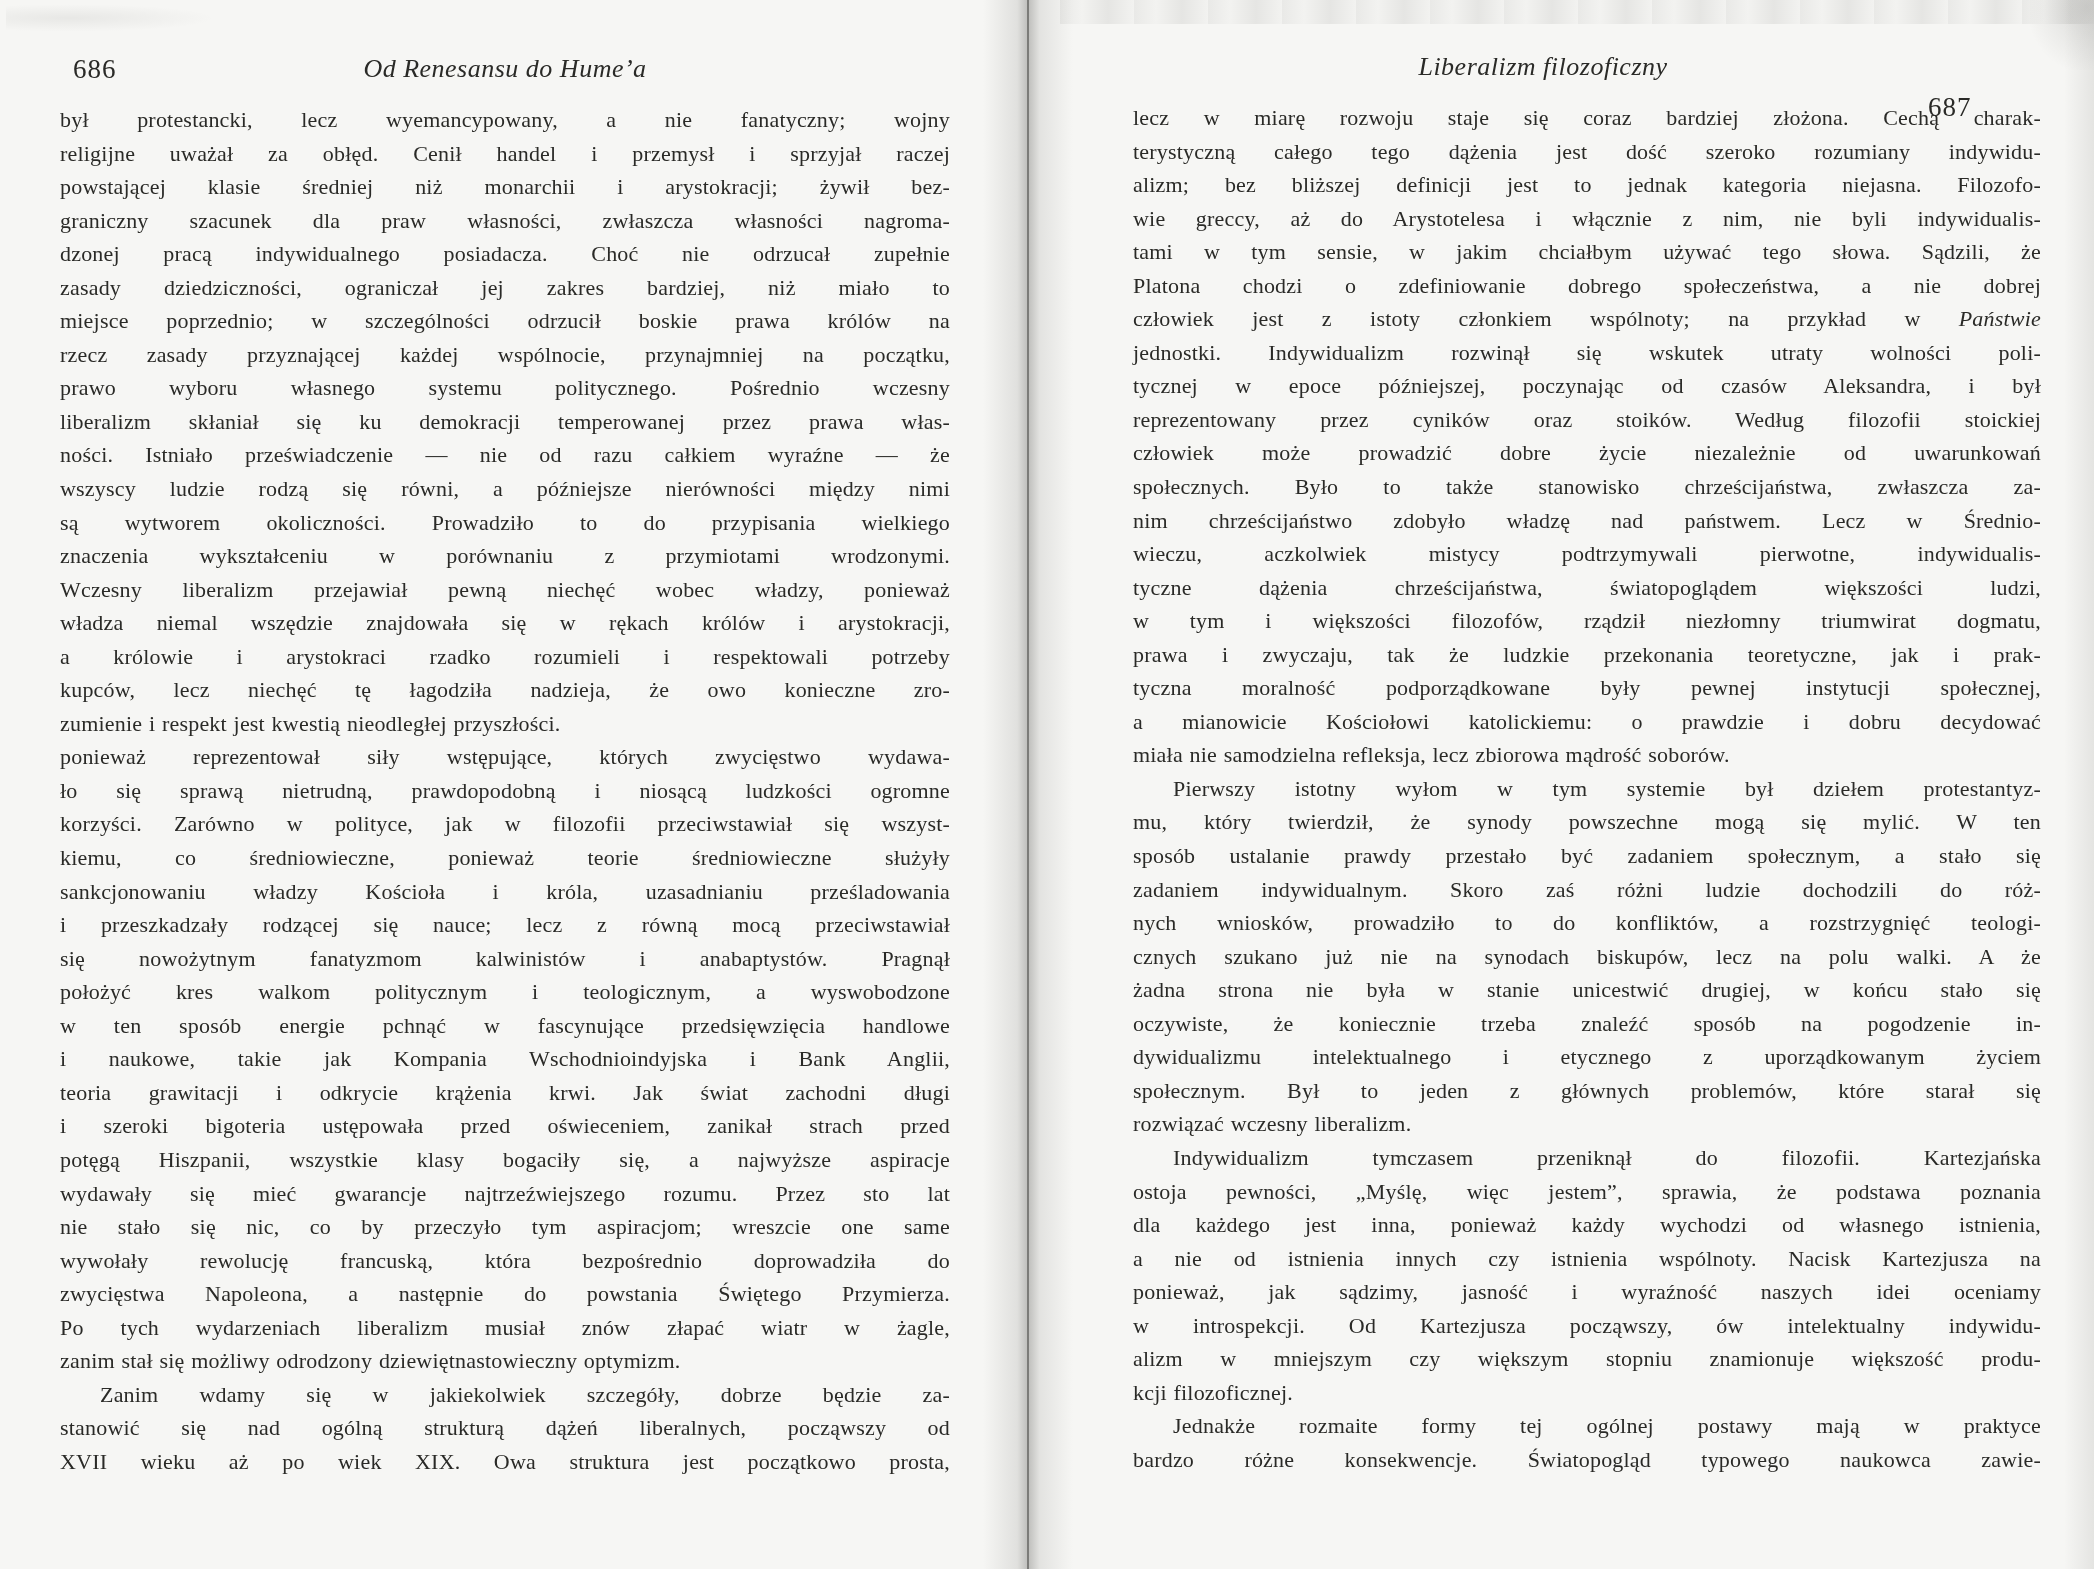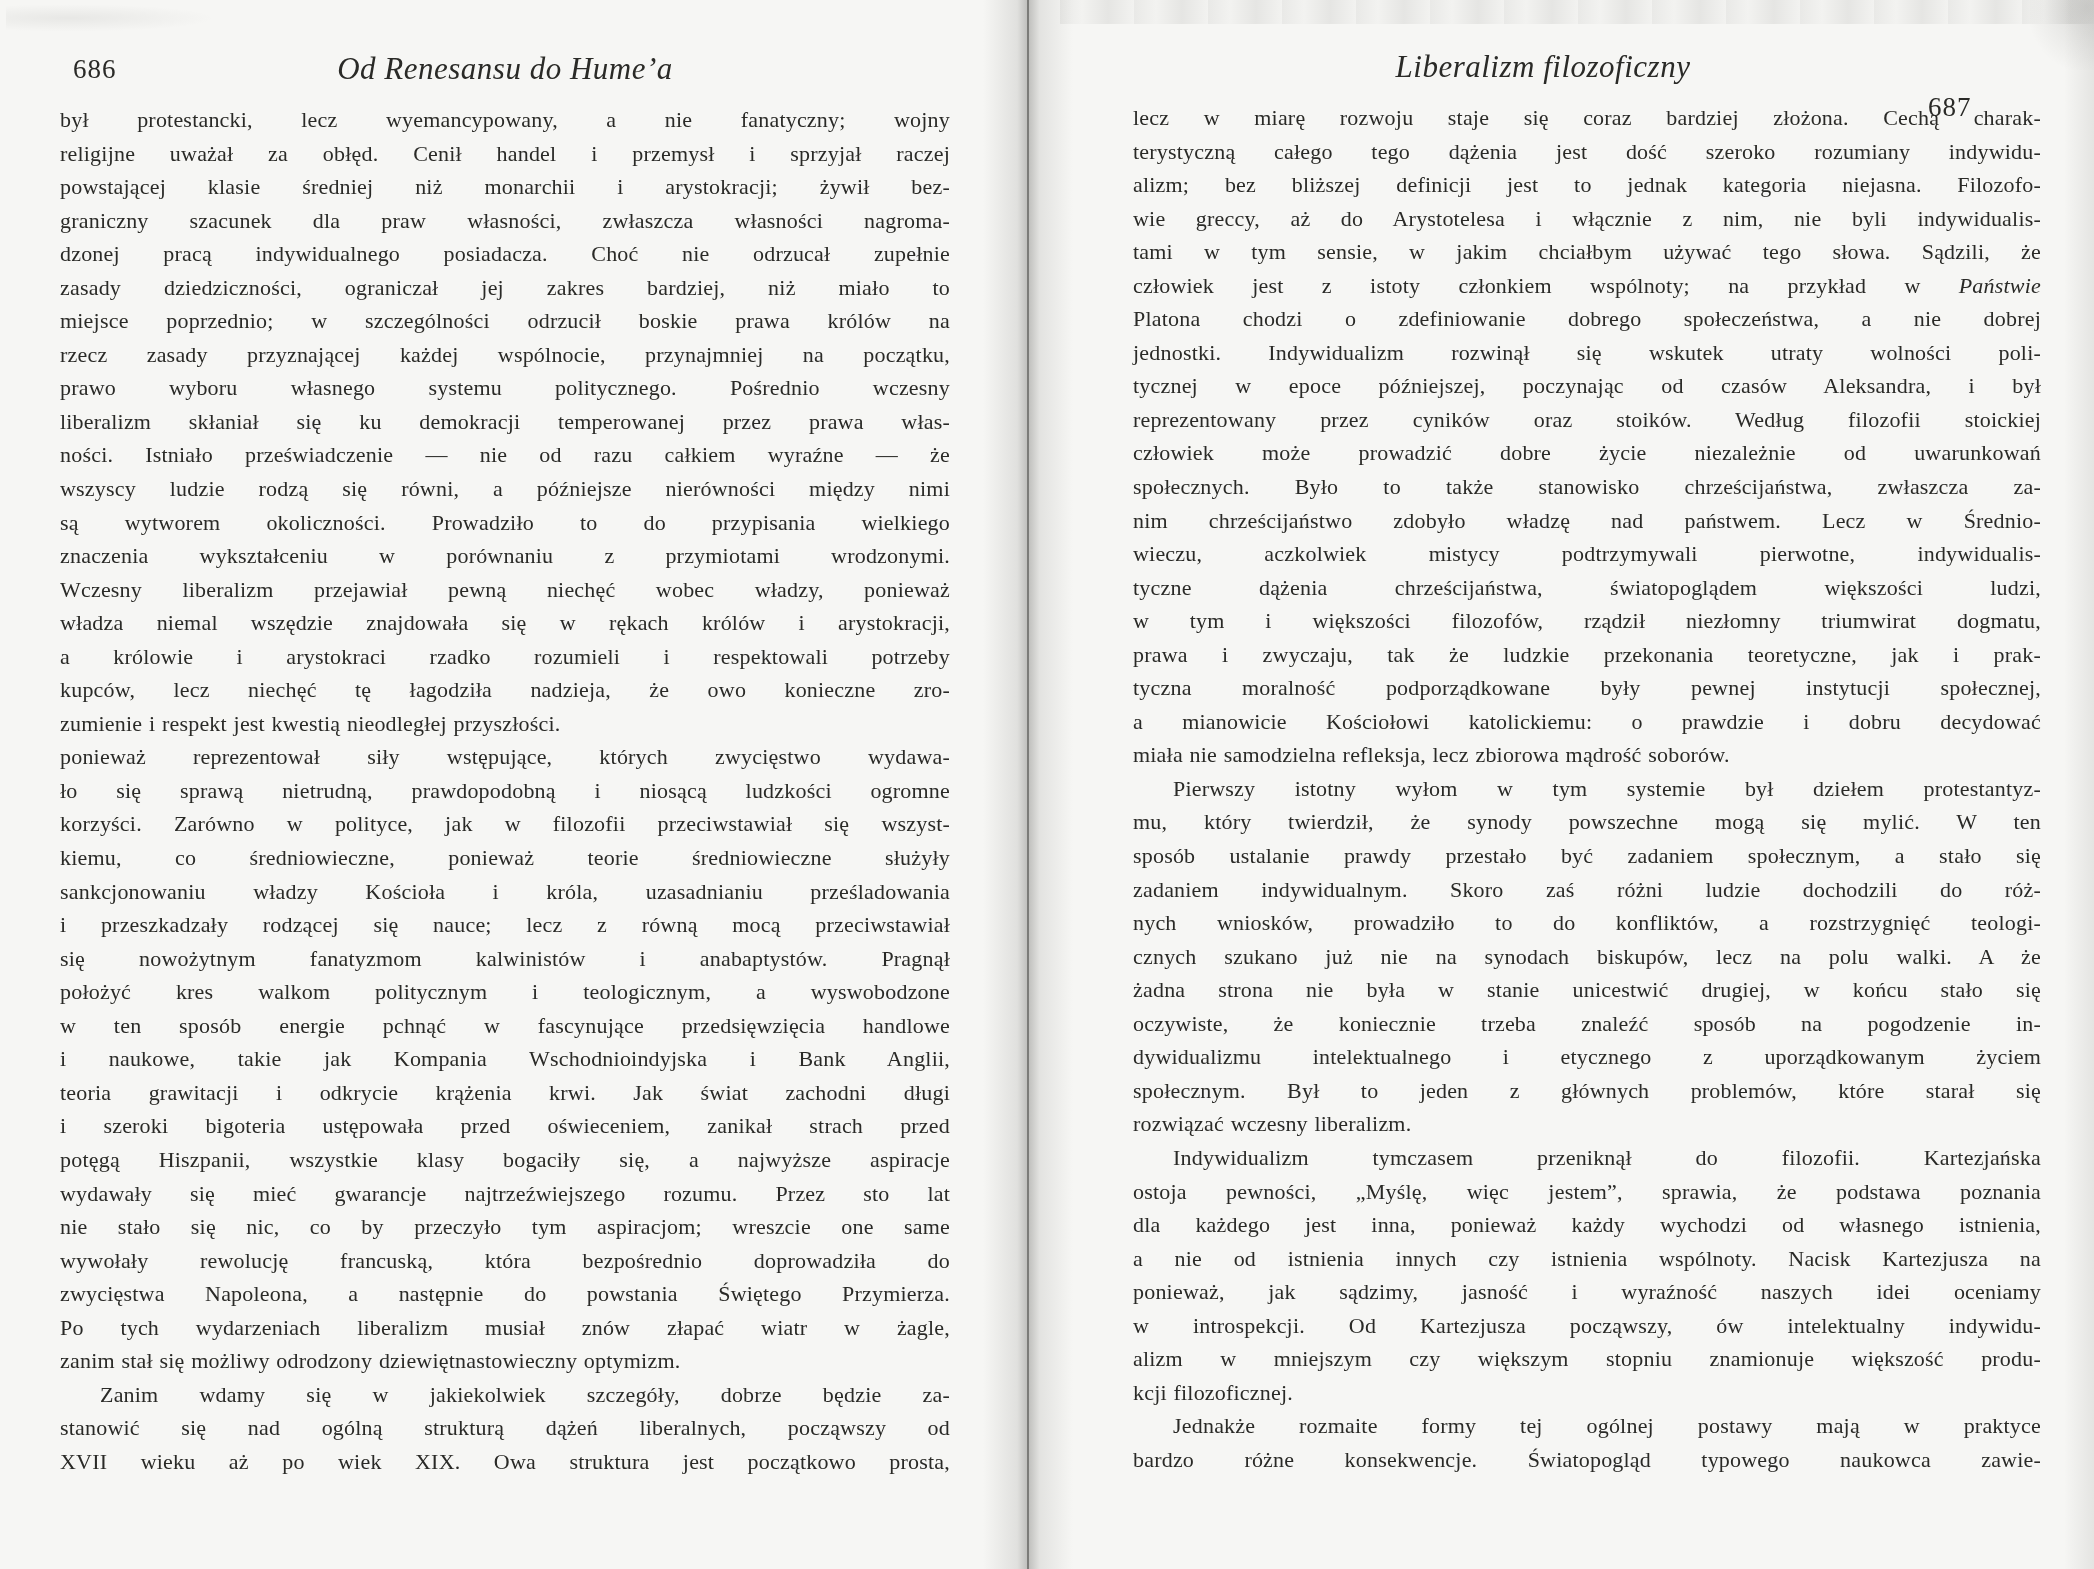--- a/index.html
+++ b/index.html
@@ -12,21 +12,21 @@
     color: #2a2a27;
   }
   .pagenum {
     position: absolute;
     font-size: 27px;
     line-height: 30px;
     letter-spacing: 1px;
   }
   .runhead {
     position: absolute;
-    font-size: 31px;
+    font-size: 26px;
     line-height: 30px;
     font-style: italic;
     text-align: center;
     letter-spacing: 0.5px;
   }
   .pagenum-left  { left: 73px;  top: 54px; text-align: right; }
   .runhead-left  { left: 60px;  top: 54px; width: 890px; }
   .runhead-right { left: 1133px; top: 52px; width: 820px; }
   .pagenum-right { left: 1928px; top: 44px; margin-top: 48px; }
 
@@ -148,22 +148,22 @@
   <div class="runhead runhead-right">Liberalizm filozoficzny</div>
 
   <div class="pagenum pagenum-right">687</div>
 
   <div class="textblock textblock-right">
       <div class="line j">lecz w miarę rozwoju staje się coraz bardziej złożona. Cechą charak-</div>
       <div class="line j">terystyczną całego tego dążenia jest dość szeroko rozumiany indywidu-</div>
       <div class="line j">alizm; bez bliższej definicji jest to jednak kategoria niejasna. Filozofo-</div>
       <div class="line j">wie greccy, aż do Arystotelesa i włącznie z nim, nie byli indywidualis-</div>
       <div class="line j">tami w tym sensie, w jakim chciałbym używać tego słowa. Sądzili, że</div>
+      <div class="line j">Platona chodzi o zdefiniowanie dobrego społeczeństwa, a nie dobrej</div>
       <div class="line j"><span>człowiek jest z istoty członkiem wspólnoty; na przykład w </span><i>Państwie</i></div>
-      <div class="line j">Platona chodzi o zdefiniowanie dobrego społeczeństwa, a nie dobrej</div>
       <div class="line j">jednostki. Indywidualizm rozwinął się wskutek utraty wolności poli-</div>
       <div class="line j">tycznej w epoce późniejszej, poczynając od czasów Aleksandra, i był</div>
       <div class="line j">reprezentowany przez cyników oraz stoików. Według filozofii stoickiej</div>
       <div class="line j">człowiek może prowadzić dobre życie niezależnie od uwarunkowań</div>
       <div class="line j">społecznych. Było to także stanowisko chrześcijaństwa, zwłaszcza za-</div>
       <div class="line j">nim chrześcijaństwo zdobyło władzę nad państwem. Lecz w Średnio-</div>
       <div class="line j">wieczu, aczkolwiek mistycy podtrzymywali pierwotne, indywidualis-</div>
       <div class="line j">tyczne dążenia chrześcijaństwa, światopoglądem większości ludzi,</div>
       <div class="line j">w tym i większości filozofów, rządził niezłomny triumwirat dogmatu,</div>
       <div class="line j">prawa i zwyczaju, tak że ludzkie przekonania teoretyczne, jak i prak-</div>

